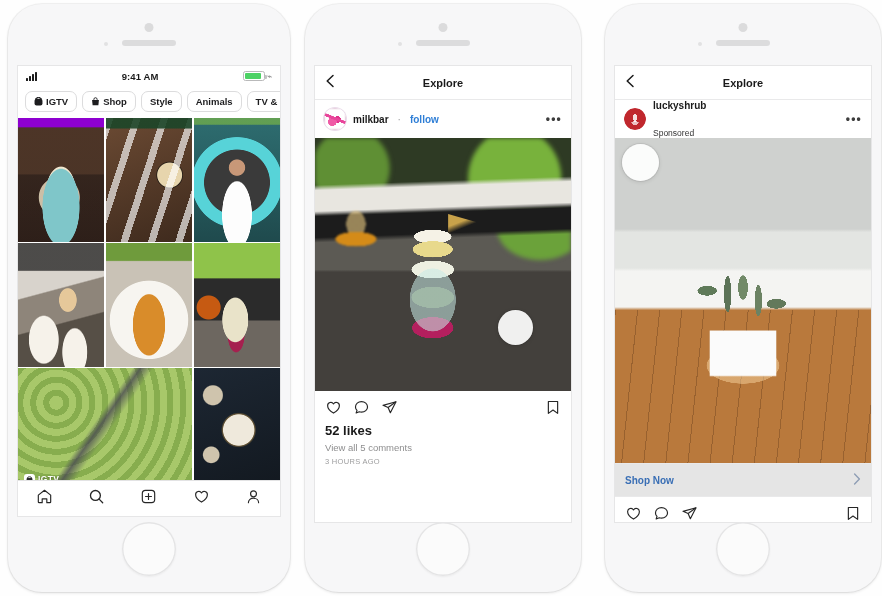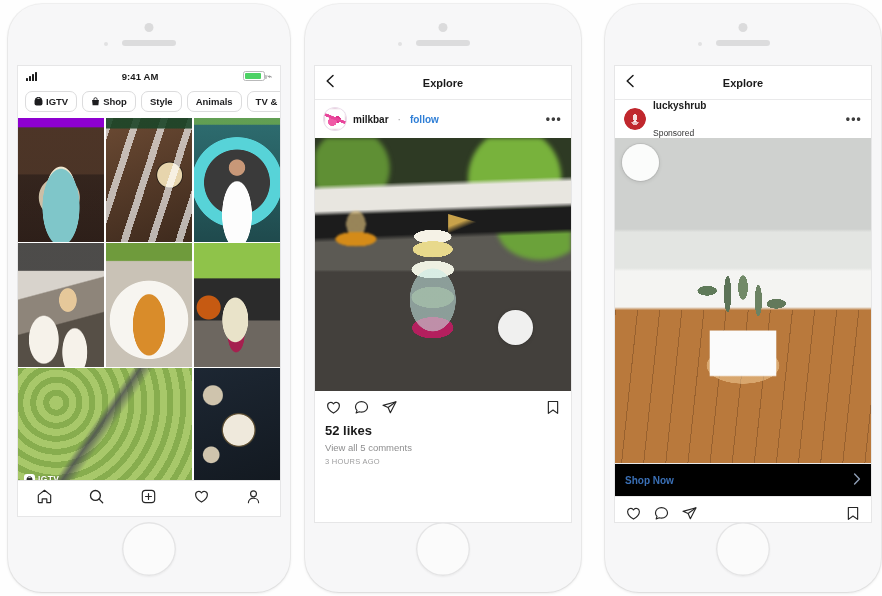--- a/index.html
+++ b/index.html
@@ -124,21 +124,21 @@
   .actions { display: flex; align-items: center; gap: 11px; padding: 8px 10px 3px; }
   .actions .save { margin-left: auto; }
   .likes { padding: 0 10px; font-size: 13px; font-weight: bold; color: #1a1a1a; }
   .caption { padding: 3px 10px 0; font-size: 9.5px; color: #1a1a1a; line-height: 13px; }
   .caption b { font-weight: bold; }
   .comments { padding: 4px 10px 0; font-size: 9.5px; color: #8e8e8f; }
   .timeago { padding: 4px 10px 6px; font-size: 7.5px; color: #9d9d9e; letter-spacing: .3px; }
 
   .shopbar {
     display: flex; align-items: center; padding: 7px 10px;
-    border-top: 1px solid #e9e9ea; border-bottom: 1px solid #e9e9ea; background: #000000;
+    border-top: 1px solid #e9e9ea; border-bottom: 1px solid #e9e9ea; background: #e5e5e5;
   }
   .shopbar .lbl { font-size: 10px; font-weight: bold; color: #3a6fb5; }
   .shopbar .chev { margin-left: auto; color: #8f9eb5; }
 
   
   .art { position: absolute; inset: 0; }
 </style>
 </head>
 <body>
 

